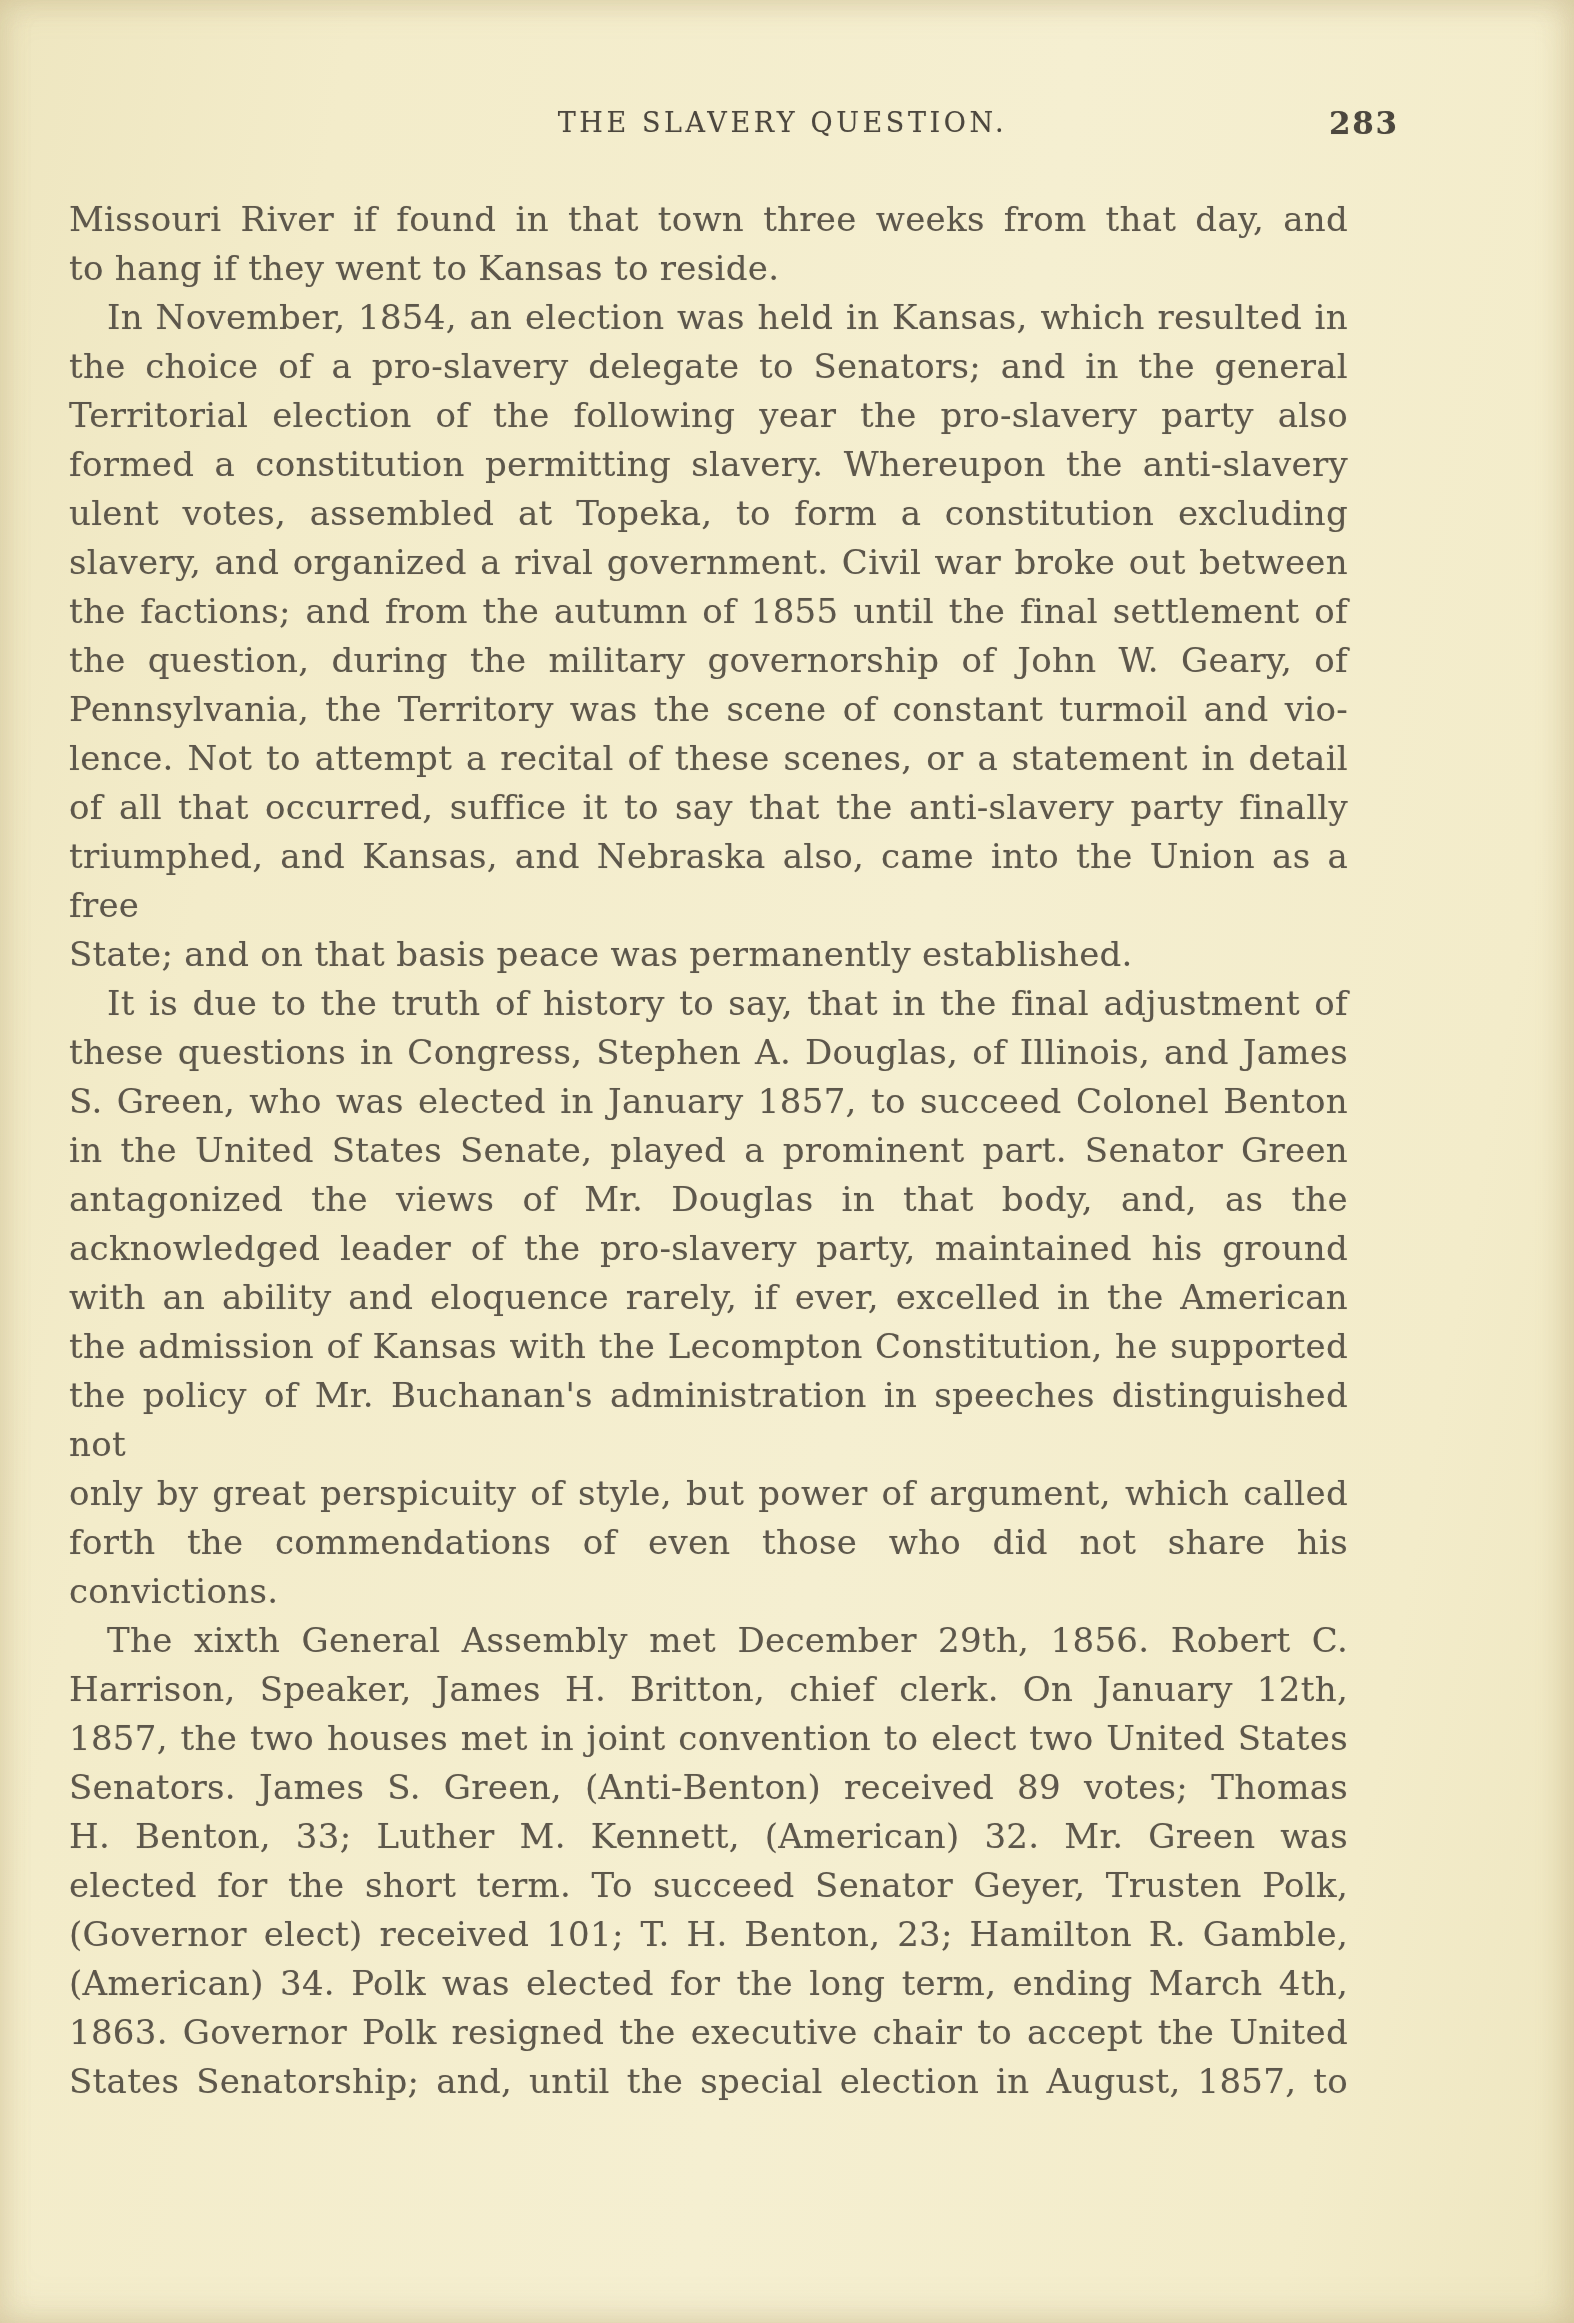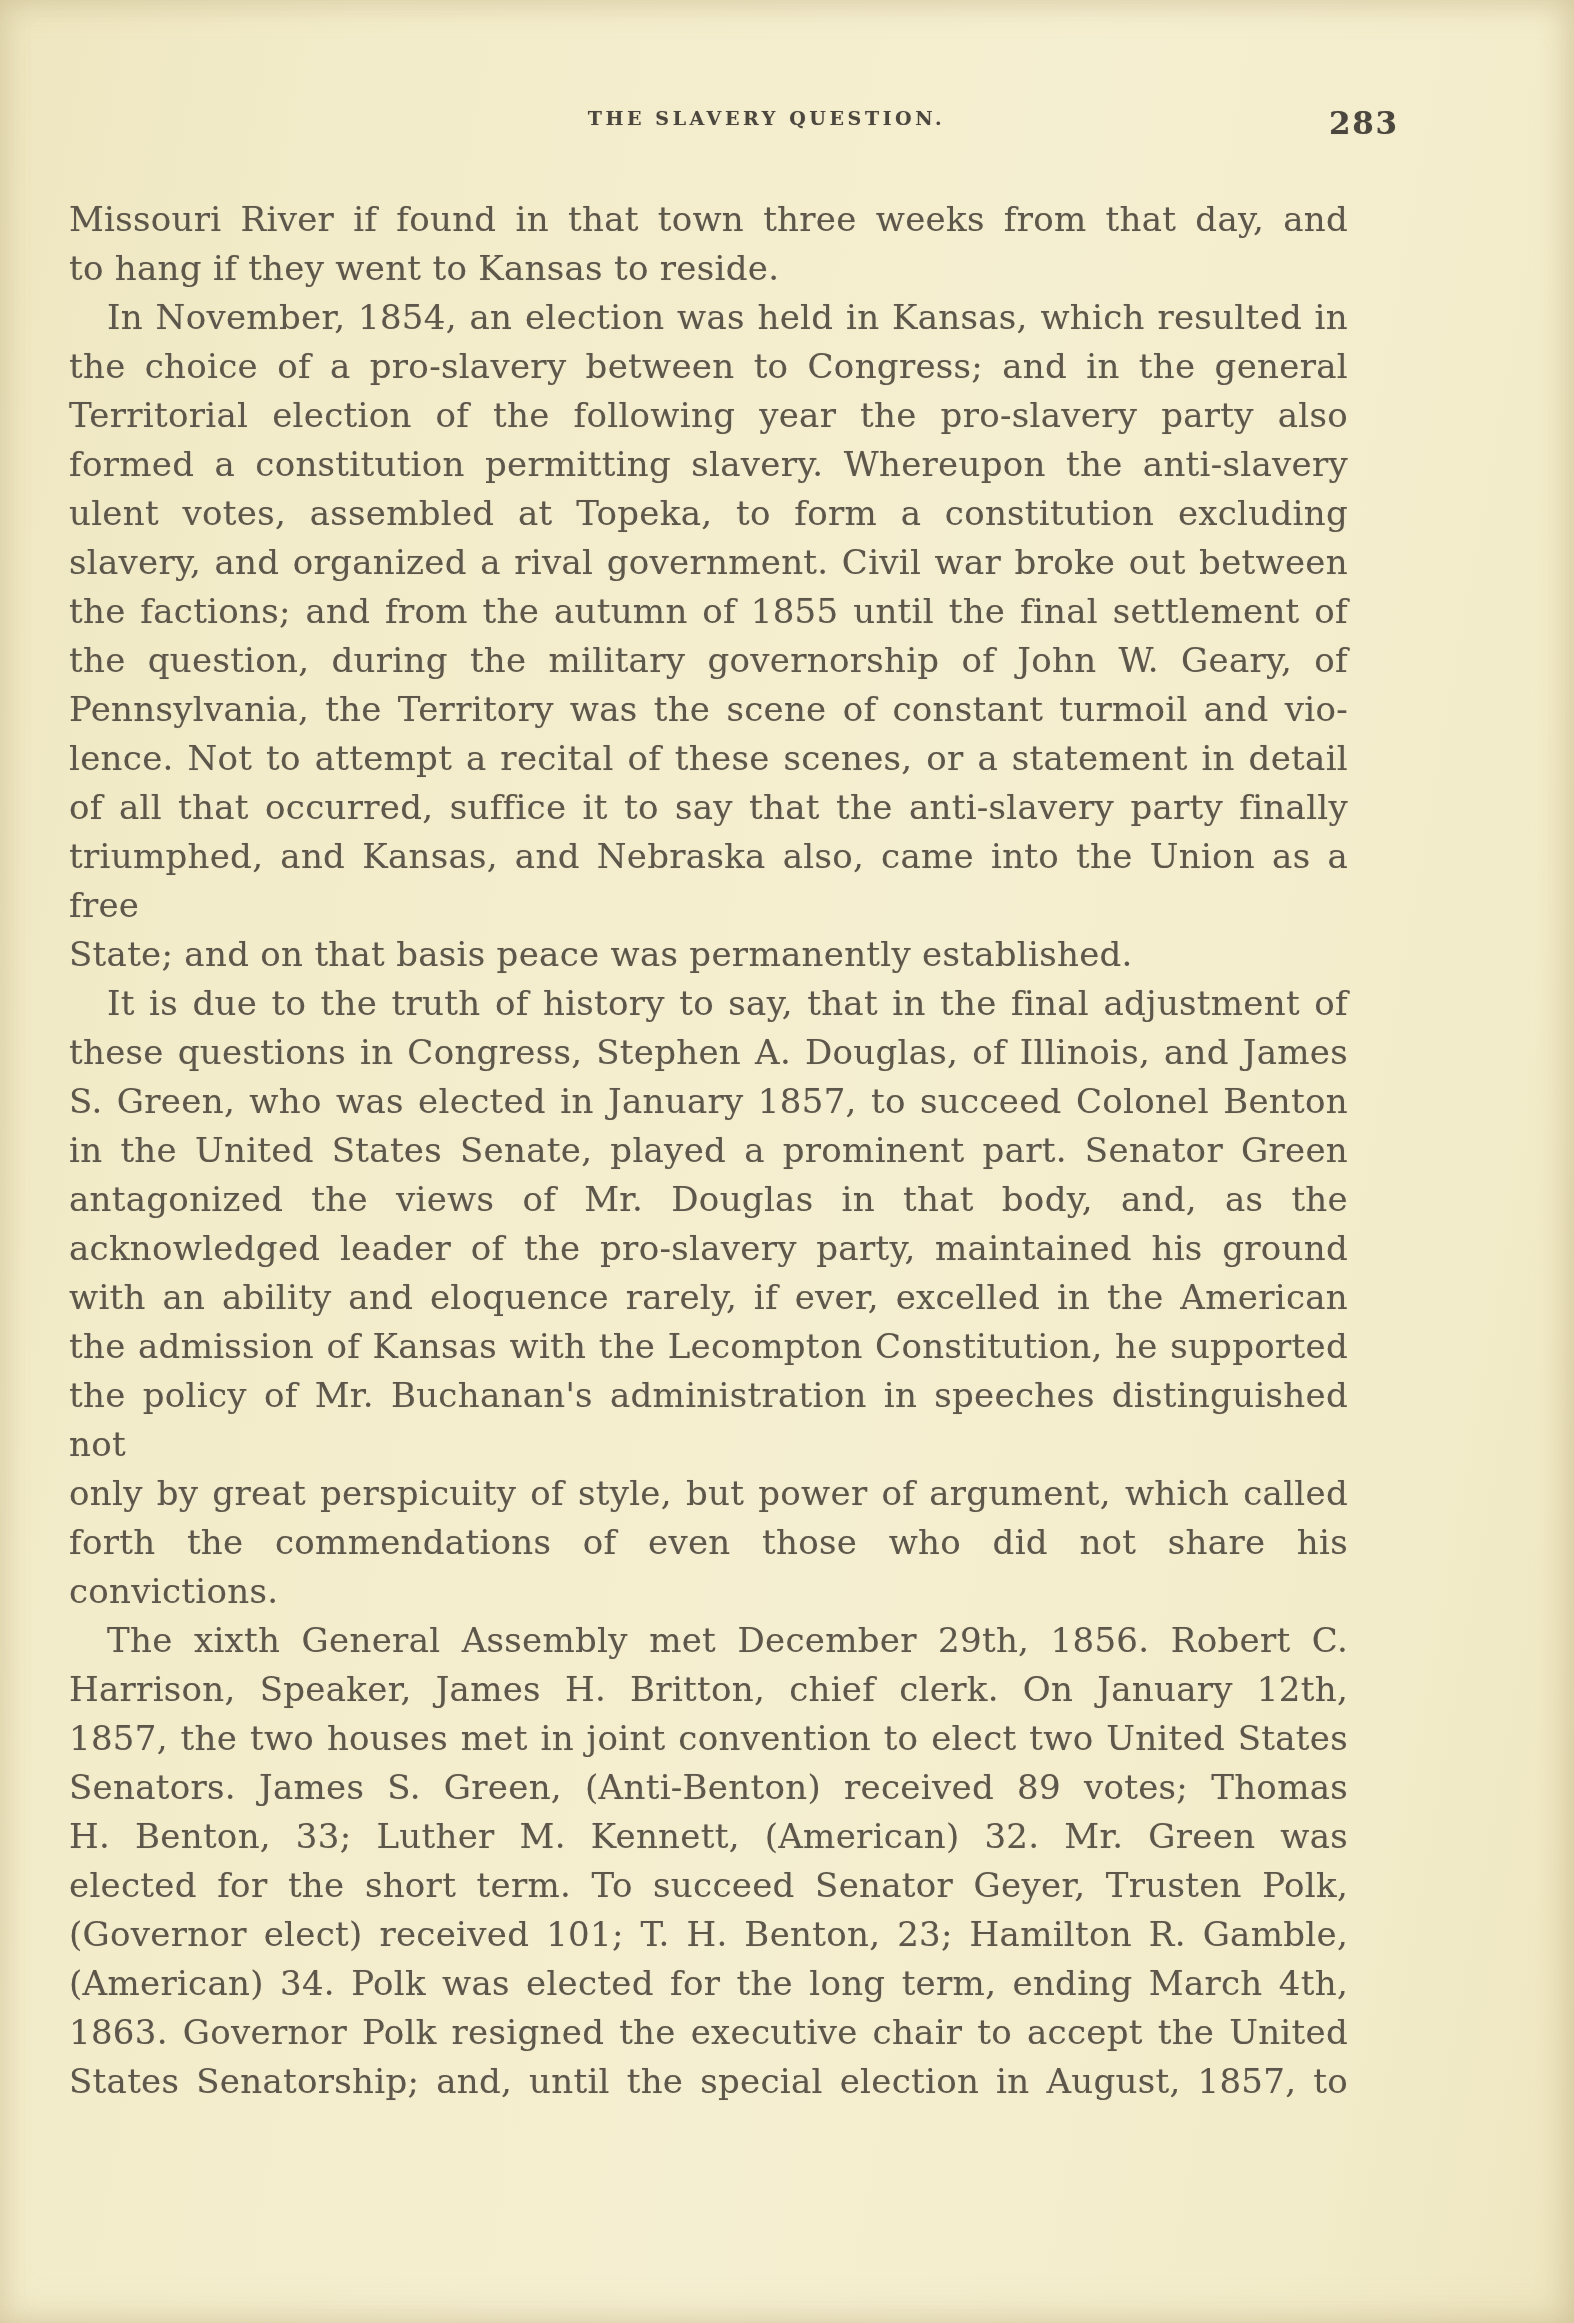--- a/index.html
+++ b/index.html
@@ -26,25 +26,25 @@
       inset 9px 0 23.5px rgba(176,156,106,0.14),
       inset 0 -14.5px 36px rgba(176,156,106,0.10),
       inset 0 12.7px 33px rgba(176,156,106,0.08);
   }
   .running-header{
     position:absolute;
     top:107px;left:69px;width:1330px;height:45px;
   }
   .running-title{
     position:absolute;
-    left:0;width:1279px;
+    left:16px;width:1279px;
     text-align:center;
     transform:translateX(58px);
-    font-size:19px;
-    font-weight:700;
+    font-size:27px;
+    font-weight:400;
     letter-spacing:3.6px;
     color:var(--ink-dark);
     text-shadow:0 0 0.9px rgba(76,71,62,0.35);
   }
   .page-number{
     position:absolute;
     right:0;top:-1.8px;
     font-size:31px;
     font-weight:700;
     letter-spacing:1.8px;
@@ -79,21 +79,21 @@
     <div class="running-title">THE SLAVERY QUESTION.</div>
     <div class="page-number">283</div>
   </div>
   <div class="text-block" id="text-block">
       <div class="para">
         <div class="line">Missouri River if found in that town three weeks from that day, and</div>
         <div class="line endleft">to hang if they went to Kansas to reside.</div>
       </div>
       <div class="para">
         <div class="line indent">In November, 1854, an election was held in Kansas, which resulted in</div>
-        <div class="line">the choice of a pro-slavery between to Congress; and in the general</div>
+        <div class="line">the choice of a pro-slavery delegate to Senators; and in the general</div>
         <div class="line">Territorial election of the following year the pro-slavery party also</div>
         <div class="line">formed a constitution permitting slavery.  Whereupon the anti-slavery</div>
         <div class="line">ulent votes, assembled at Topeka, to form a constitution excluding</div>
         <div class="line">slavery, and organized a rival government.  Civil war broke out between</div>
         <div class="line">the factions; and from the autumn of 1855 until the final settlement of</div>
         <div class="line">the question, during the military governorship of John W. Geary, of</div>
         <div class="line">Pennsylvania, the Territory was the scene of constant turmoil and vio-</div>
         <div class="line">lence.  Not to attempt a recital of these scenes, or a statement in detail</div>
         <div class="line">of all that occurred, suffice it to say that the anti-slavery party finally</div>
         <div class="line">triumphed, and Kansas, and Nebraska also, came into the Union as a free</div>

